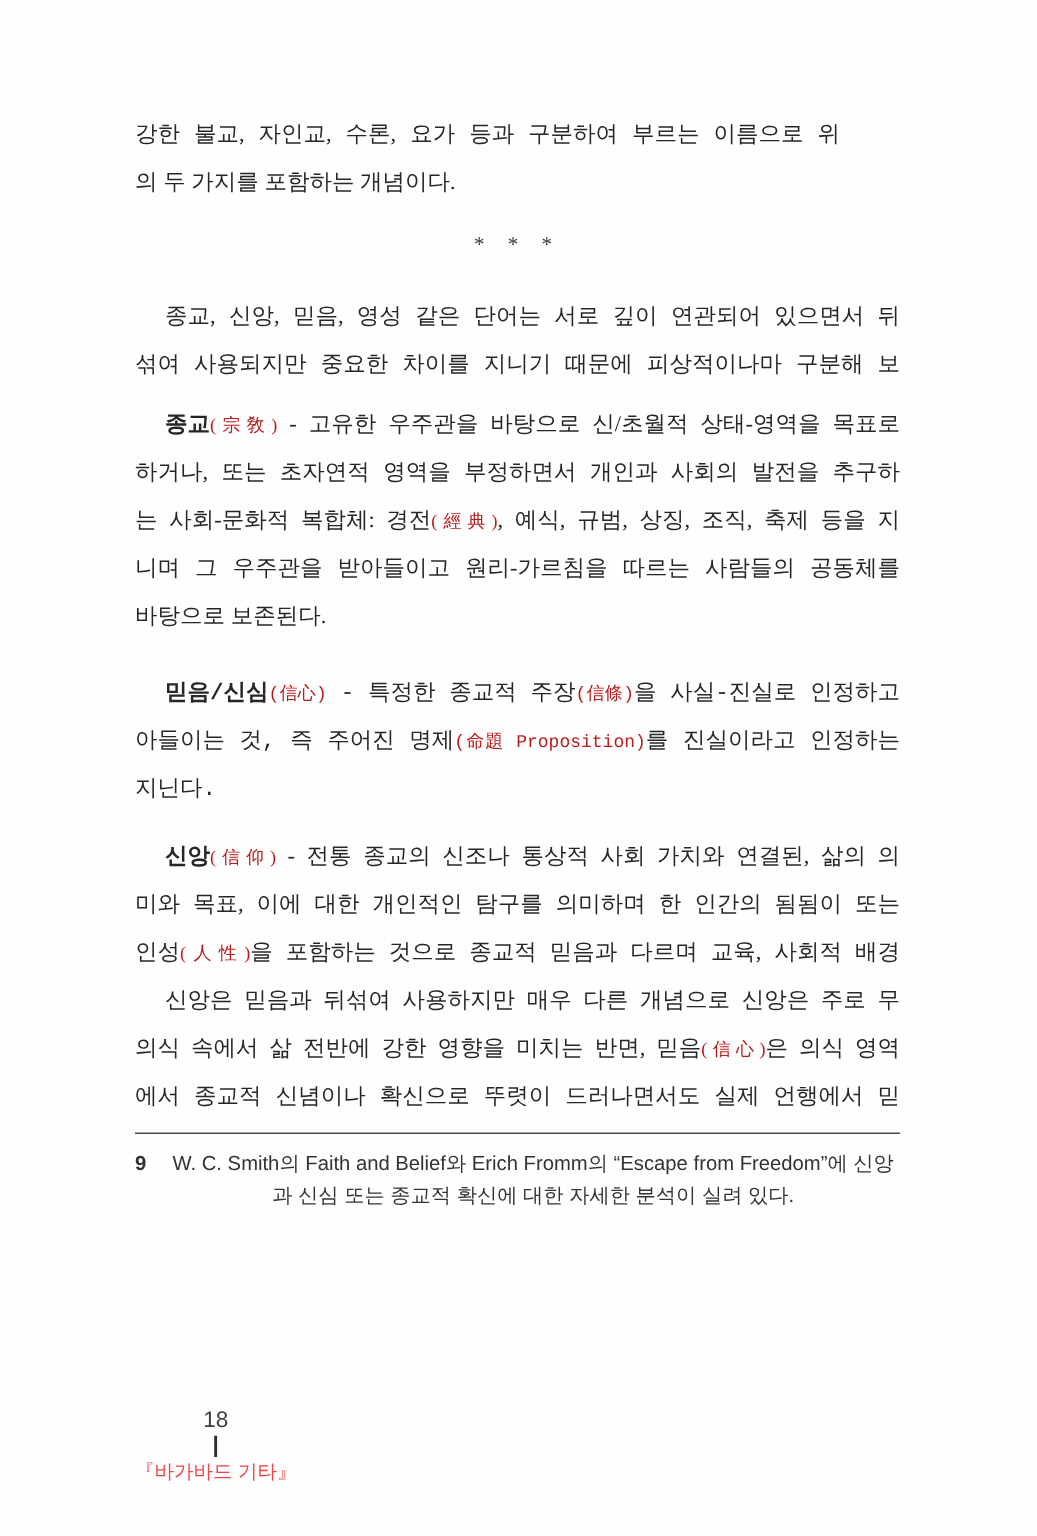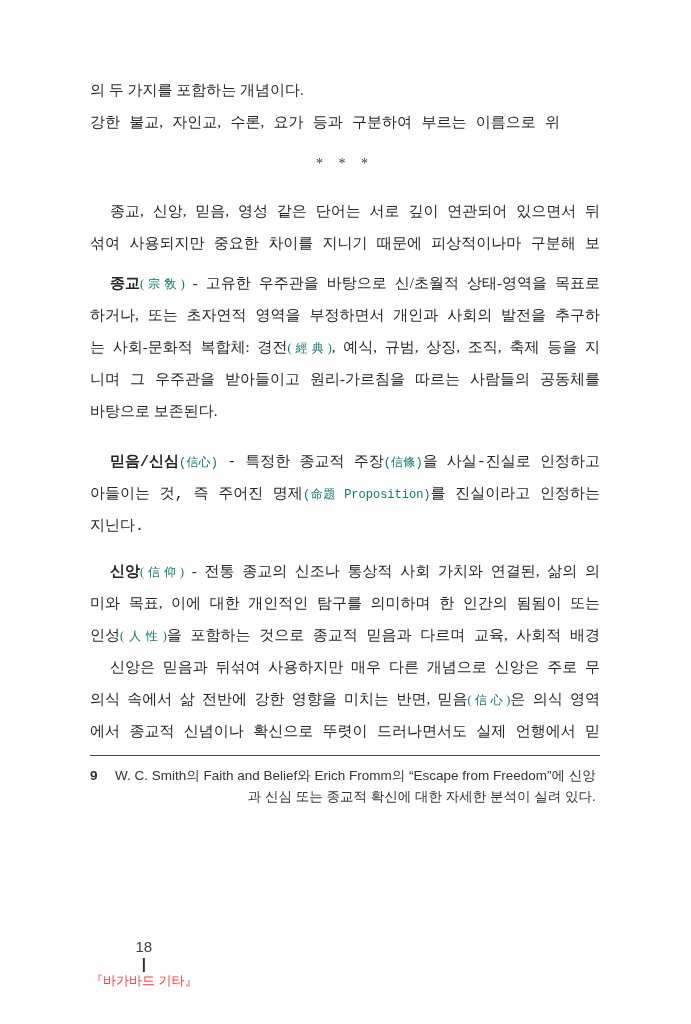--- a/index.html
+++ b/index.html
@@ -41,21 +41,21 @@
     font-size: 14px;
   }
   .para { margin: 0; }
   .m-intro { margin-top: 15px; }
   .m-religion { margin-top: 8px; }
   .m-belief { margin-top: 20px; font-family: Liberation Mono, monospace; }
   .m-faith { margin-top: 12px; }
   b.term { font-weight: 700; }
   .hanja {
     font-size: 12px;
-    color: #0f766e;
+    color: #b91c1c;
   }
   sup.fn-ref {
     font-size: 10px;
     vertical-align: super;
     line-height: 0;
     font-weight: 700;
   }
   .footnote-rule {
     margin-top: 8px;
     border: none;
@@ -68,43 +68,43 @@
     font-family: "Liberation Sans", "DejaVu Sans", sans-serif;
     font-size: 13.5px;
     line-height: 21px;
     color: #333333;
   }
   .footnote .fn-num {
     width: 25px;
     flex: 0 0 25px;
     font-weight: 700;
   }
-  .fn-line { text-align: right; }
+  .fn-line { text-align: center; }
   .footer {
     position: absolute;
     left: 90px; top: 938px;
     display: flex;
     align-items: center;
     font-family: "Liberation Sans", "DejaVu Sans", sans-serif;
     color: #4a4a4a;
     flex-direction: column;
   }
   .footer .pg { font-size: 15px; color: #3d3d3d; }
   .footer .bar { font-size: 15px; font-weight: 700; margin: 0 11px; color: #2e2e2e; }
   .footer .title { font-size: 13px; color: #ef4444; }
 </style>
 </head>
 <body>
 
 <div class="page">
   <div class="body-col">
 
     <div class="para cont-block">
+      <div class="line">강한 불교, 자인교, 수론, 요가 등과 구분하여 부르는 이름으로 위</div>
       <div class="line last">의 두 가지를 포함하는 개념이다.</div>
-      <div class="line">강한 불교, 자인교, 수론, 요가 등과 구분하여 부르는 이름으로 위</div>
     </div>
 
     <div class="section-break">* * *</div>
 
     <div class="para m-intro">
       <div class="line p-first">종교, 신앙, 믿음, 영성 같은 단어는 서로 깊이 연관되어 있으면서 뒤</div>
       <div class="line">섞여 사용되지만 중요한 차이를 지니기 때문에 피상적이나마 구분해 보</div>
     </div>
 
     <div class="para m-religion">

